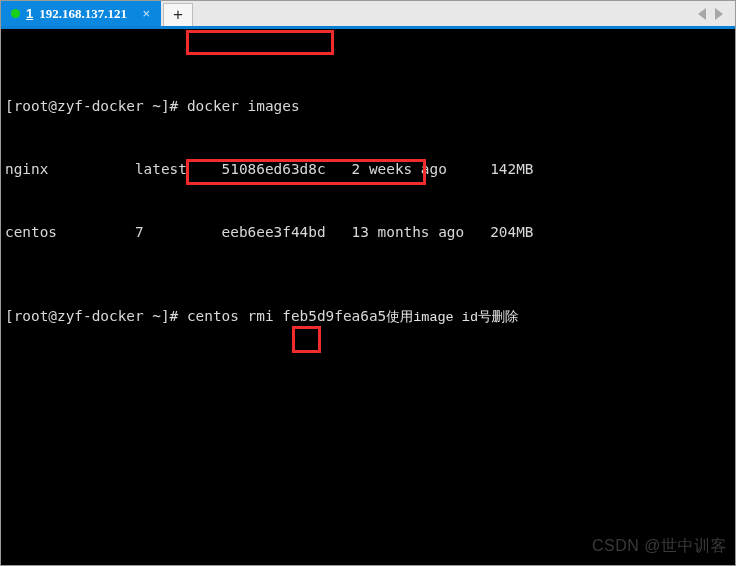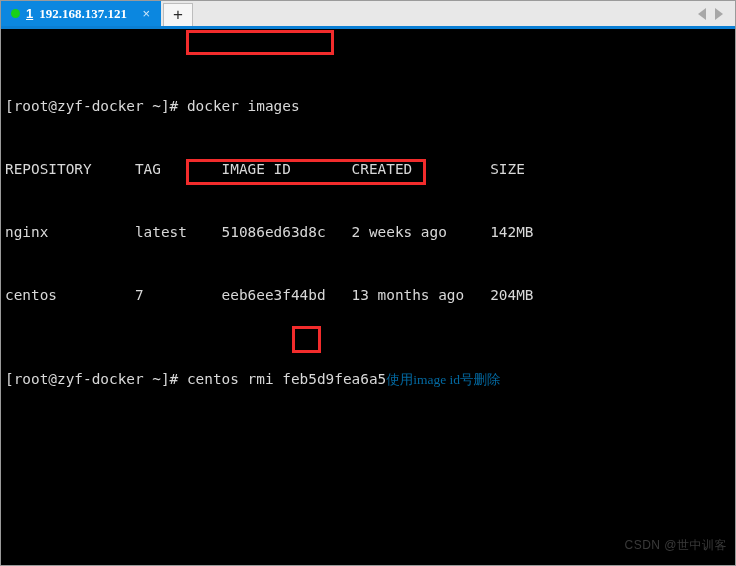--- a/index.html
+++ b/index.html
@@ -112,40 +112,40 @@
     font-size: 14.4px;
     line-height: 21px;
     padding: 4px 0 0 4px;
     height: 533px;
     box-sizing: border-box;
     overflow: hidden;
     white-space: pre;
   }
   .line { white-space: pre; height: 21px; }
   .note-cjk {
-    color: #0369a1;
-    font-family: Liberation Serif, serif;
+    color: #e5e5e5;
+    font-family: Liberation Mono, monospace;
     font-size: 13.5px;
   }
 
   
   .redbox {
     position: absolute;
     border: 3px solid #f22c2c;
     box-sizing: border-box;
     pointer-events: none;
   }
 
   .watermark {
     position: absolute;
     right: 8px;
     bottom: 6px;
     color: #3a3a3a;
     font-family: "Liberation Sans", sans-serif;
-    font-size: 12px;
+    font-size: 16px;
     letter-spacing: 0.5px;
     user-select: none;
   }
 </style>
 </head>
 <body>
 
 <div class="window">
 
   <div class="tabbar">
@@ -163,21 +163,20 @@
 
     <div class="navarrows">
       <span class="arrow arrow-left"></span>
       <span class="arrow arrow-right"></span>
     </div>
   </div>
 
   <div class="terminal">
 
     <div class="line"><span>[root@zyf-docker ~]# docker images</span></div>
-    <div class="line"><span>REPOSITORY     TAG       IMAGE ID       CREATED         SIZE</span></div>
     <div class="line"><span>nginx          latest    51086ed63d8c   2 weeks ago     142MB</span></div>
     <div class="line"><span>centos         7         eeb6ee3f44bd   13 months ago   204MB</span></div>
 
     <div class="line"><span>[root@zyf-docker ~]# centos rmi feb5d9fea6a5</span><span class="note-cjk">使用image id号删除</span></div>
 
     
     
 
     
 

